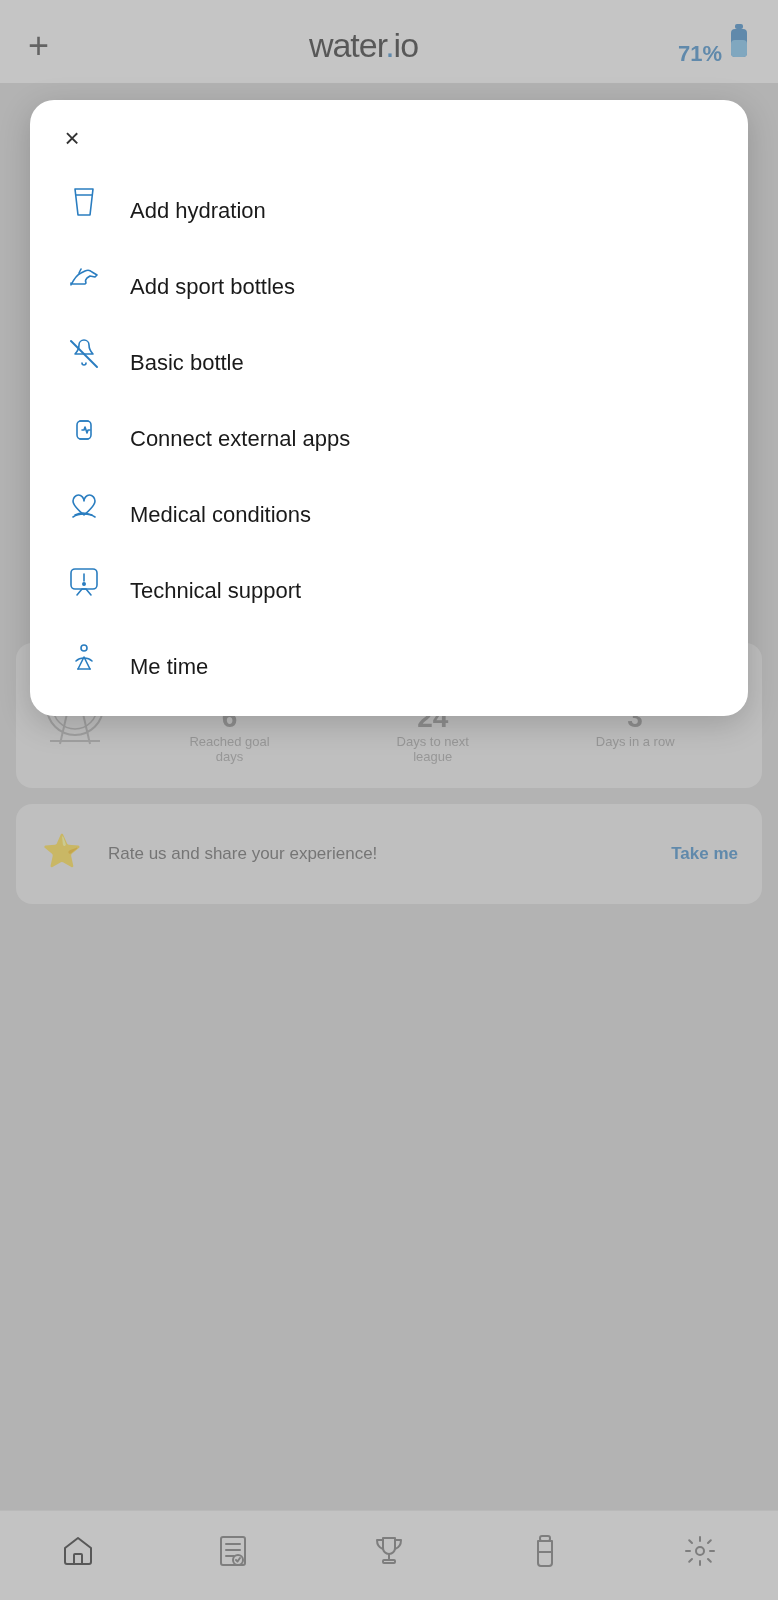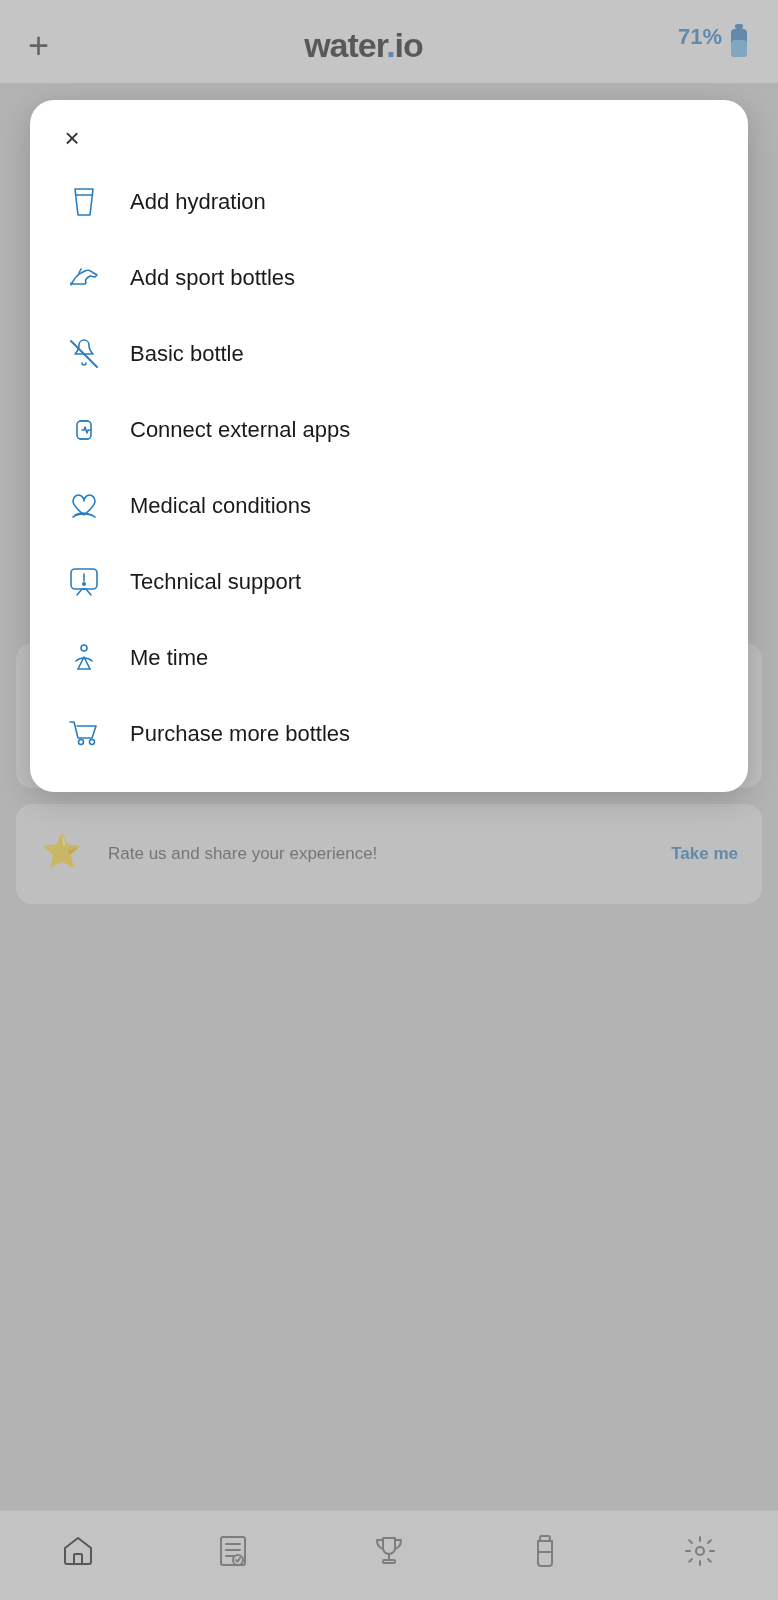--- a/index.html
+++ b/index.html
@@ -33,28 +33,28 @@
     }
 
     .bg-header-plus {
       font-size: 36px;
       font-weight: 300;
       color: #333;
     }
 
     .bg-header-title {
       font-size: 34px;
-      font-weight: 700;
+      font-weight: 400;
       color: #1a1a1a;
       letter-spacing: -1px;
     }
 
     .bg-header-right {
       display: flex;
-      align-items: flex-start;
+      align-items: flex-end;
       gap: 6px;
     }
 
     .bg-header-pct {
       font-size: 22px;
       font-weight: 600;
       color: #2a7dc0;
     }
 
     .bg-bottle-icon {
@@ -199,21 +199,21 @@
       align-items: center;
       justify-content: center;
       font-size: 26px;
       color: #333;
       cursor: pointer;
       font-weight: 300;
     }
 
     .menu-item {
       display: flex;
-      align-items: center;
+      align-items: flex-end;
       padding: 16px 32px;
       cursor: pointer;
       gap: 24px;
     }
 
     .menu-icon {
       width: 44px;
       height: 44px;
       display: flex;
       align-items: center;
@@ -417,23 +417,13 @@
       <svg viewBox="0 0 38 38">
         <circle cx="19" cy="9" r="3"></circle>
         <path d="M13 30l6-12 6 12"></path>
         <path d="M11 22c2-2 5-3 8-3s6 1 8 3"></path>
         <line x1="13" y1="30" x2="25" y2="30"></line>
       </svg>
     </div>
     <span class="menu-label">Me time</span>
   </div>
 
-  <div class="menu-item">
-    <div class="menu-icon">
-      <svg viewBox="0 0 38 38">
-        <path d="M5 7h4l4 16h14l4-12H12"></path>
-        <circle cx="16" cy="27" r="2.5"></circle>
-        <circle cx="27" cy="27" r="2.5"></circle>
-      </svg>
-    </div>
-    <span class="menu-label">Purchase more bottles</span>
-  </div>
 </div>
 
 </body></html>

